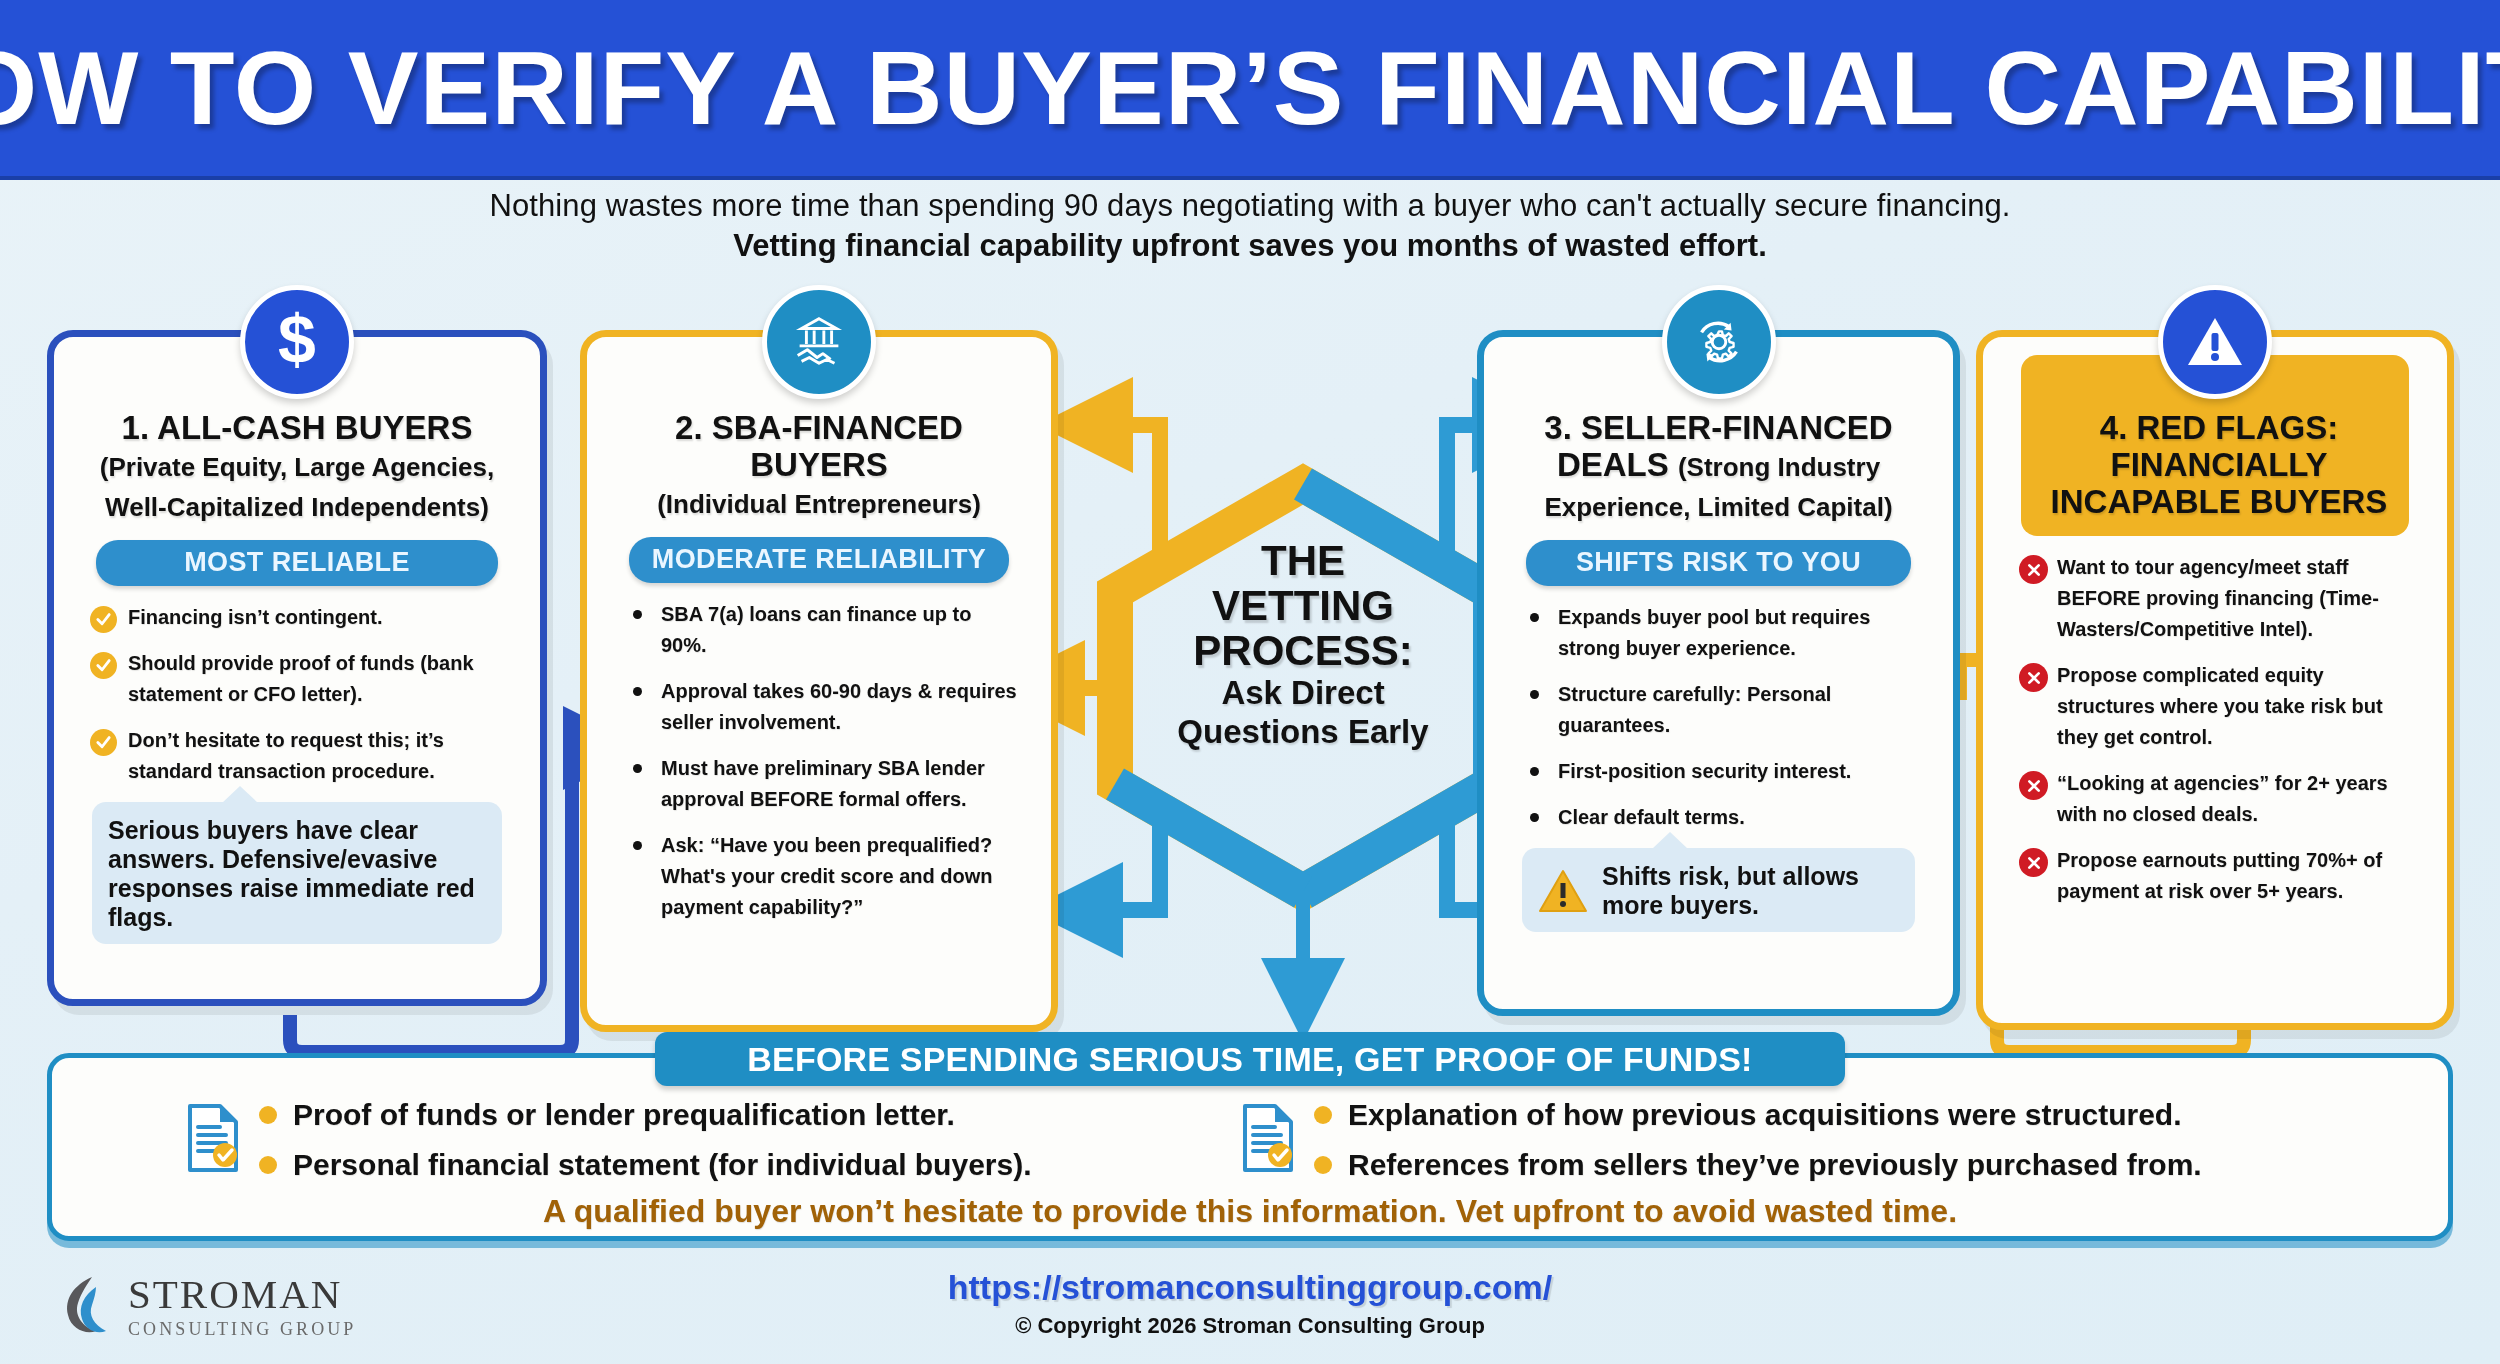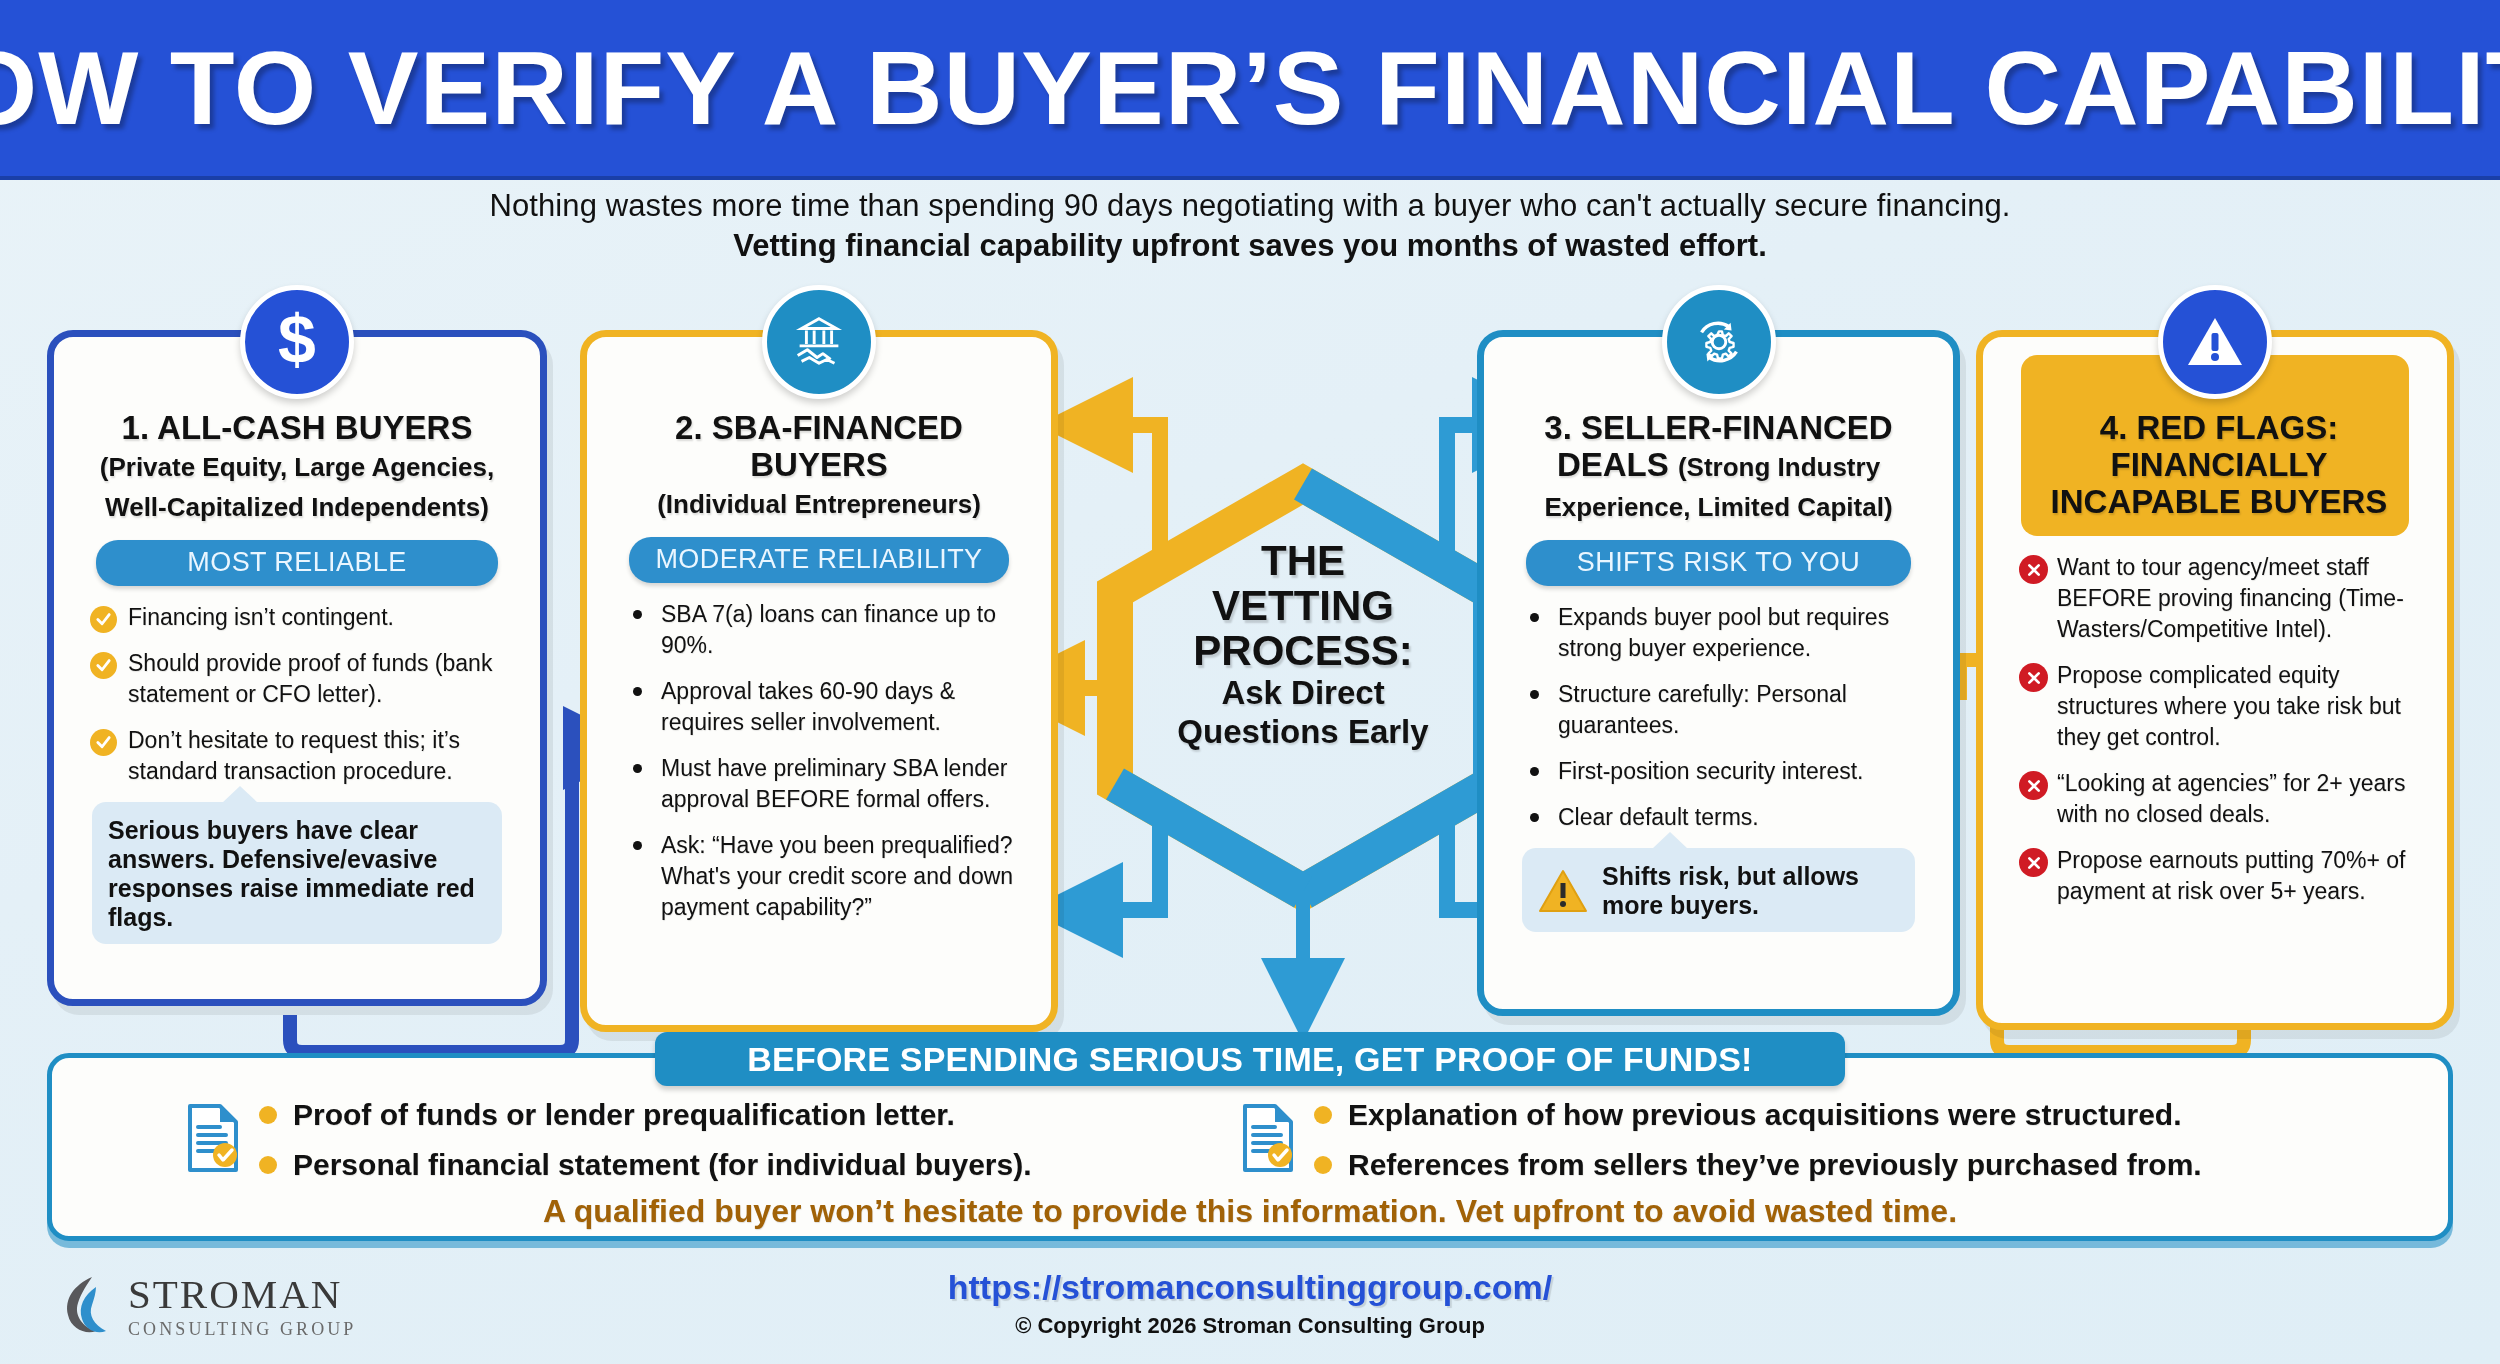--- a/index.html
+++ b/index.html
@@ -62,28 +62,28 @@
   }
   .card-title .sml{font-size:26px;}
   .card-title-4{
     background:#f0b323;border-radius:16px;margin:18px 14px 0 14px;
     padding:54px 2px 16px 10px;text-align:center;
     font-size:33px;line-height:37px;font-weight:bold;color:#111;
     text-shadow:1px 2px 2px rgba(0,0,0,.15);
   }
   .pill{
     margin:14px 18px 0 18px;border-radius:22px;background:#2e8fcc;
-    color:#eaf6ff;font-weight:normal;font-size:27px;letter-spacing:.4px;
+    color:#eaf6ff;font-weight:bold;font-size:27px;letter-spacing:.4px;
     text-align:center;padding:7px 0 8px 0;
     box-shadow:0 3px 4px rgba(0,0,0,.16);
   }
   ul.pts{margin:16px 10px 0 8px;padding:0;list-style:none;}
   ul.pts li{
     position:relative;padding-left:42px;margin-bottom:15px;
-    font-size:23px;line-height:31px;font-weight:normal;color:#111;
+    font-size:20px;line-height:31px;font-weight:bold;color:#111;
     text-shadow:.5px 1px 1px rgba(0,0,0,.1);
   }
   ul.pts li .dot{position:absolute;left:14px;top:11px;width:9px;height:9px;border-radius:50%;background:#111;}
   ul.pts li .chk{
     position:absolute;left:4px;top:4px;width:27px;height:27px;border-radius:50%;
     background:#f0b323;display:flex;align-items:center;justify-content:center;
   }
   ul.pts li .chk svg{width:17px;height:17px;}
   ul.pts li .xx{
     position:absolute;left:4px;top:3px;width:29px;height:29px;border-radius:50%;

